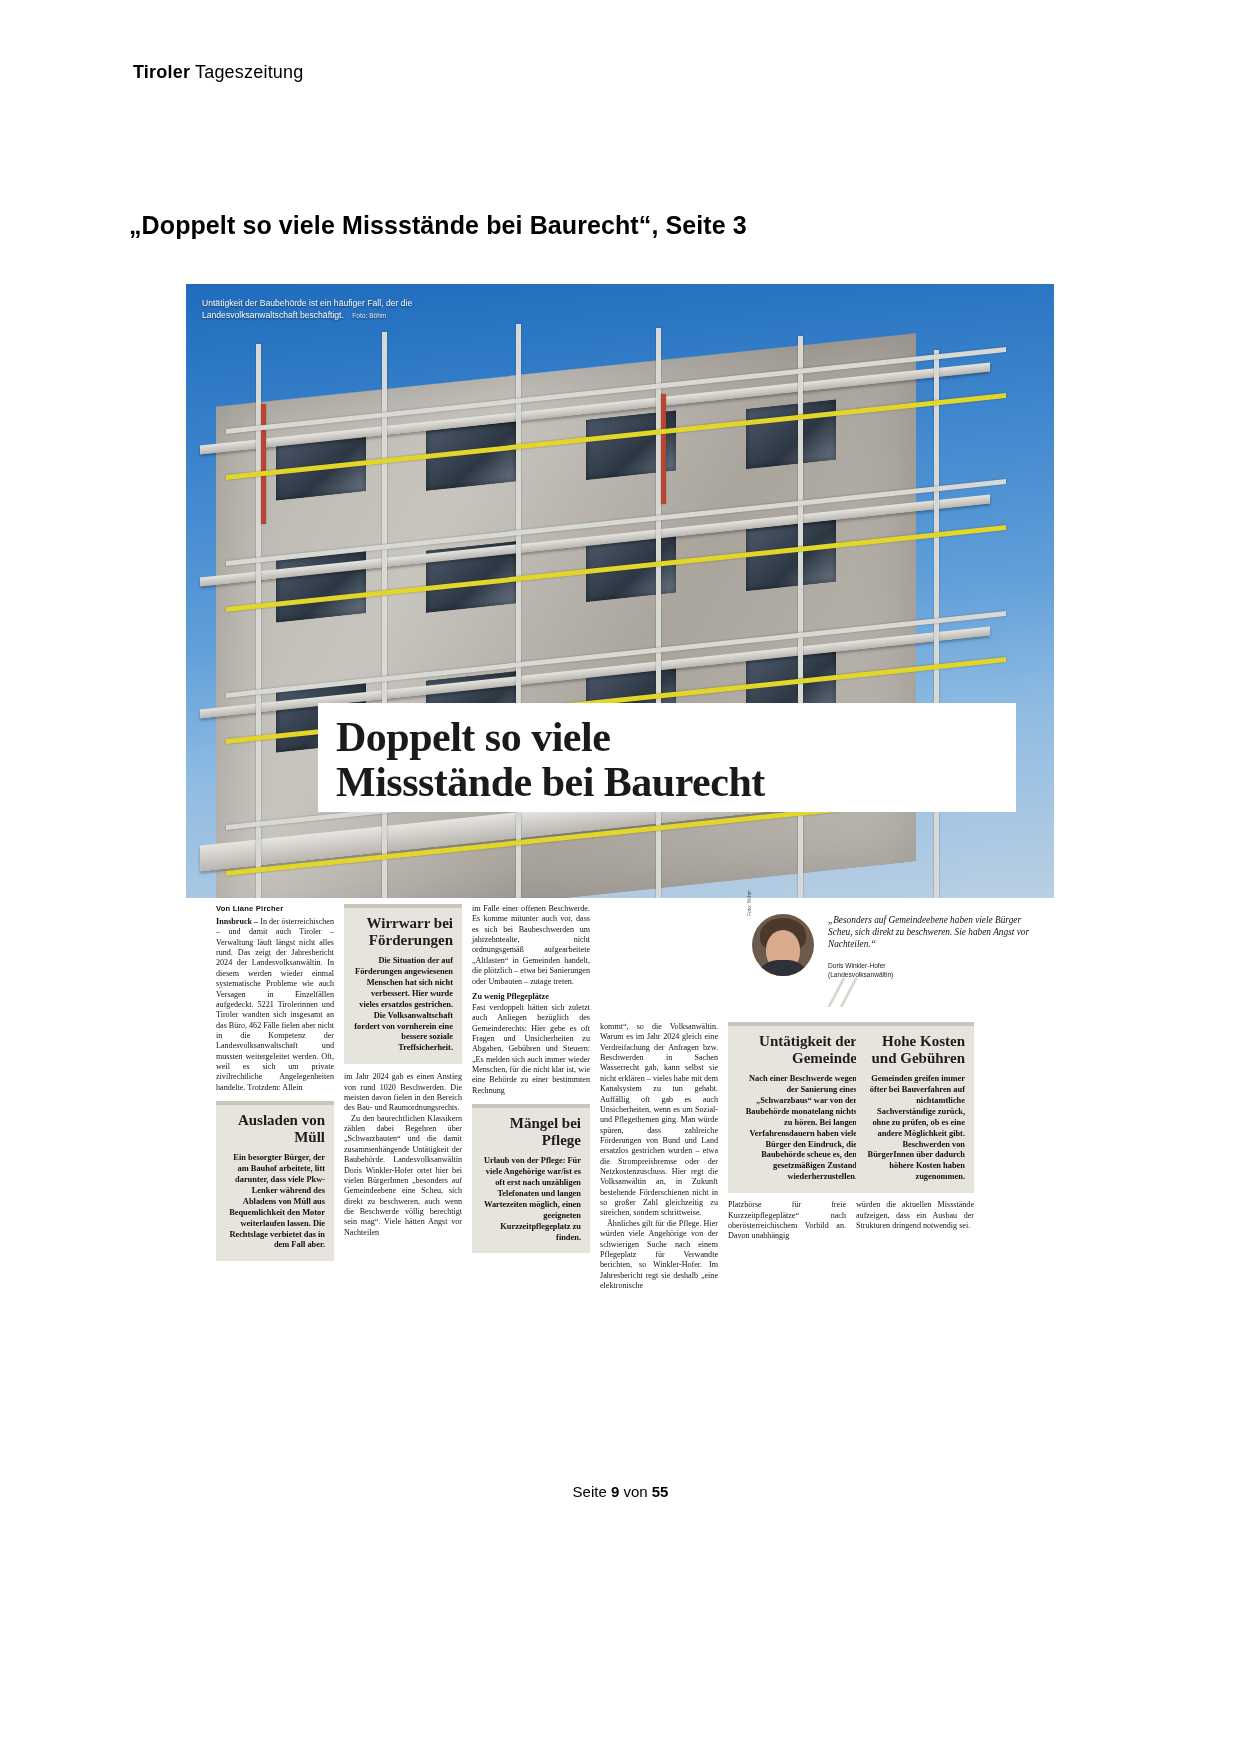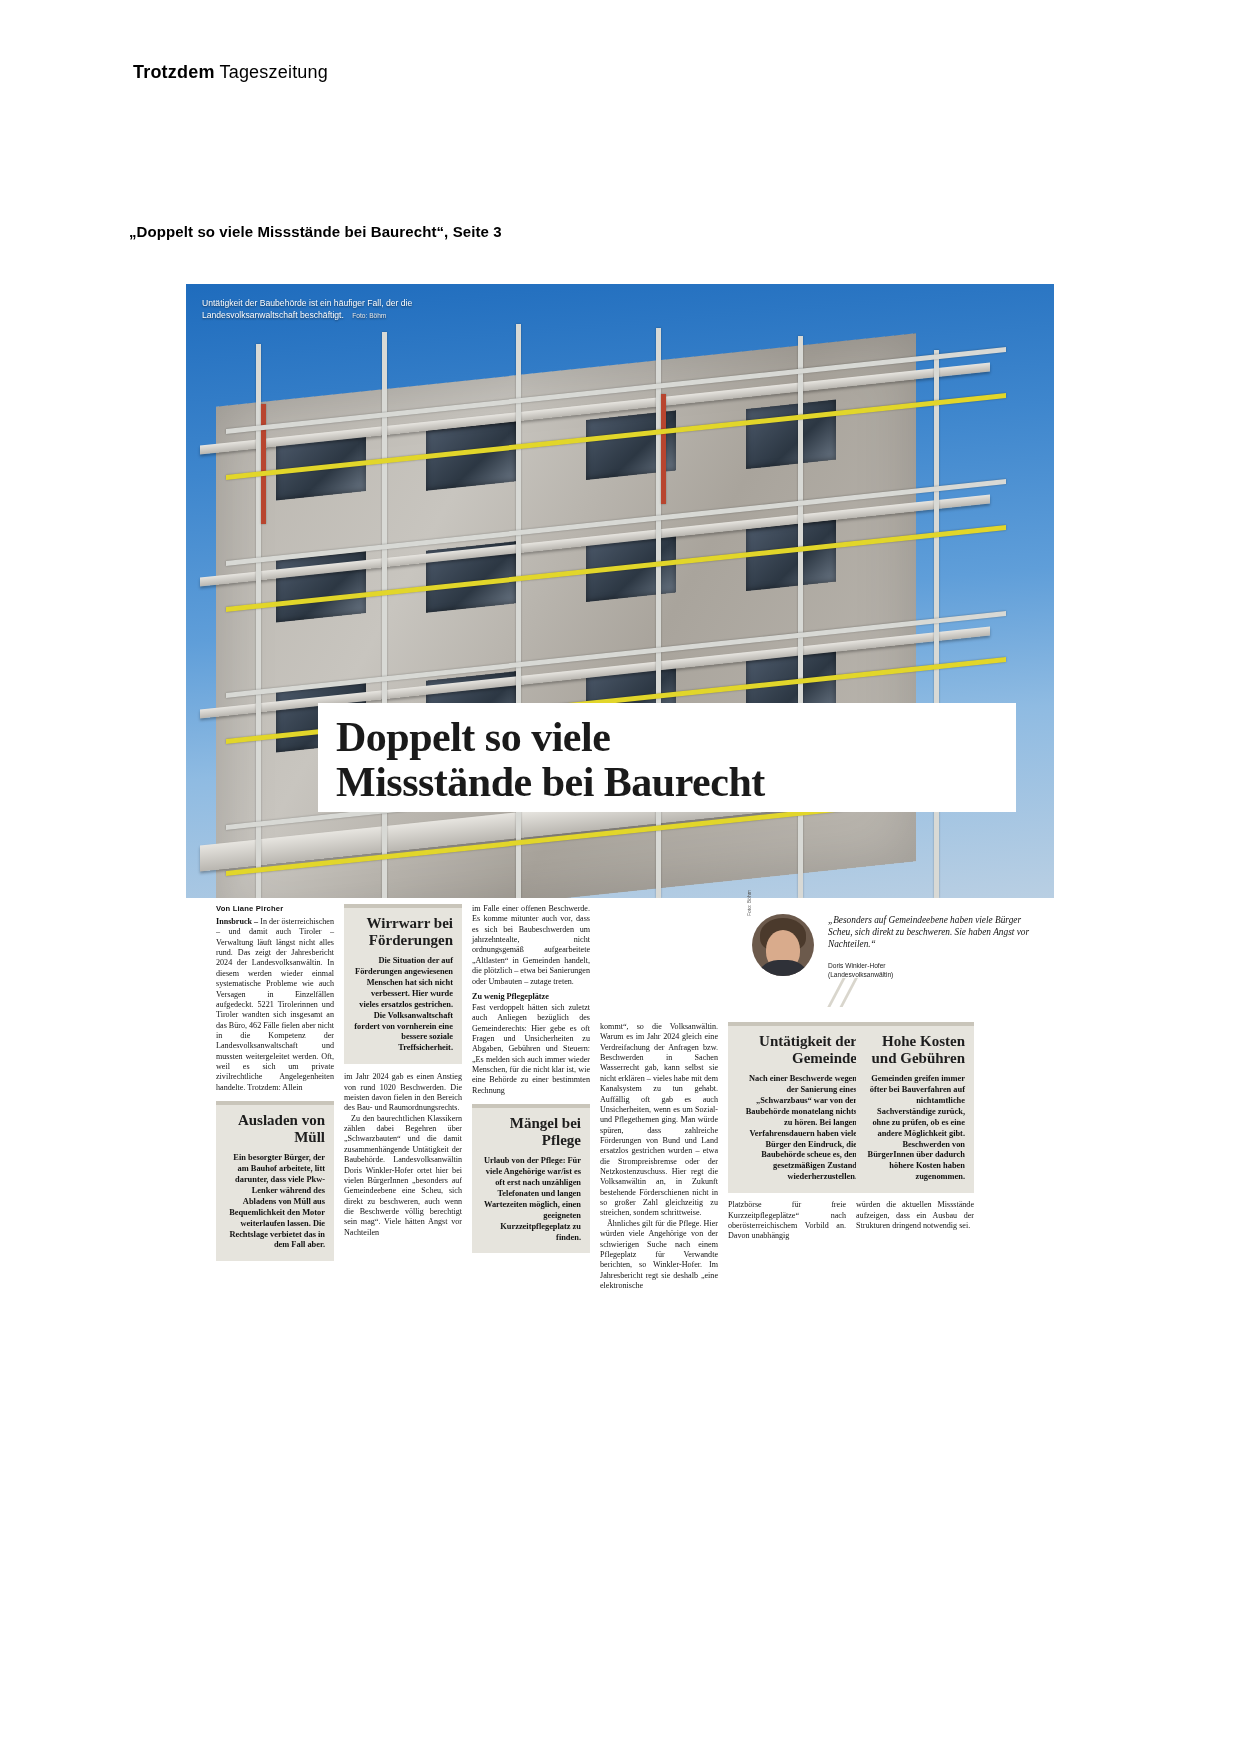--- a/index.html
+++ b/index.html
@@ -29,22 +29,22 @@
     font-size: 18px;
     letter-spacing: .2px;
   }
   .masthead .brand-bold { font-weight: bold; }
   .masthead .brand-light { font-weight: normal; }
 
   
   .doc-title {
     position: absolute;
     left: 129px;
-    top: 223px;
-    font-size: 15px;
+    top: 211px;
+    font-size: 25px;
     font-weight: bold;
     letter-spacing: .1px;
   }
 
   
   .clipping {
     position: absolute;
     left: 186px;
     top: 284px;
     width: 868px;
@@ -279,21 +279,21 @@
     font-size: 15px;
   }
   .footer b { font-weight: bold; }
 </style>
 </head>
 <body>
 
 <div class="page">
 
   <div class="masthead">
-    <span class="brand-bold">Trotzdem</span>
+    <span class="brand-bold">Tiroler</span>
     <span class="brand-light">Tageszeitung</span>
   </div>
 
   <div class="doc-title">„Doppelt so viele Missstände bei Baurecht“, Seite 3</div>
 
   <div class="clipping">
 
     <div class="photo">
       <div class="sky"></div>
 
@@ -416,14 +416,20 @@
           <div class="box-head-bar"></div>
           <div class="box-title">Hohe Kosten und Gebühren</div>
           <div class="box-text">Gemeinden greifen immer öfter bei Bauverfahren auf nichtamtliche Sachverständige zurück, ohne zu prüfen, ob es eine andere Möglichkeit gibt. Beschwerden von BürgerInnen über dadurch höhere Kosten haben zugenommen.</div>
         </div>
         <div class="body" style="margin-top:7px;">würden die aktuellen Missstände aufzeigen, dass ein Ausbau der Strukturen dringend notwendig sei.</div>
       </div>
 
     </div>
   </div>
 
+  <div class="footer">
+    <span>Seite</span>
+    <b>9</b>
+    <span>von</span>
+    <b>55</b>
+  </div>
 
 </div>
 
 </body></html>

